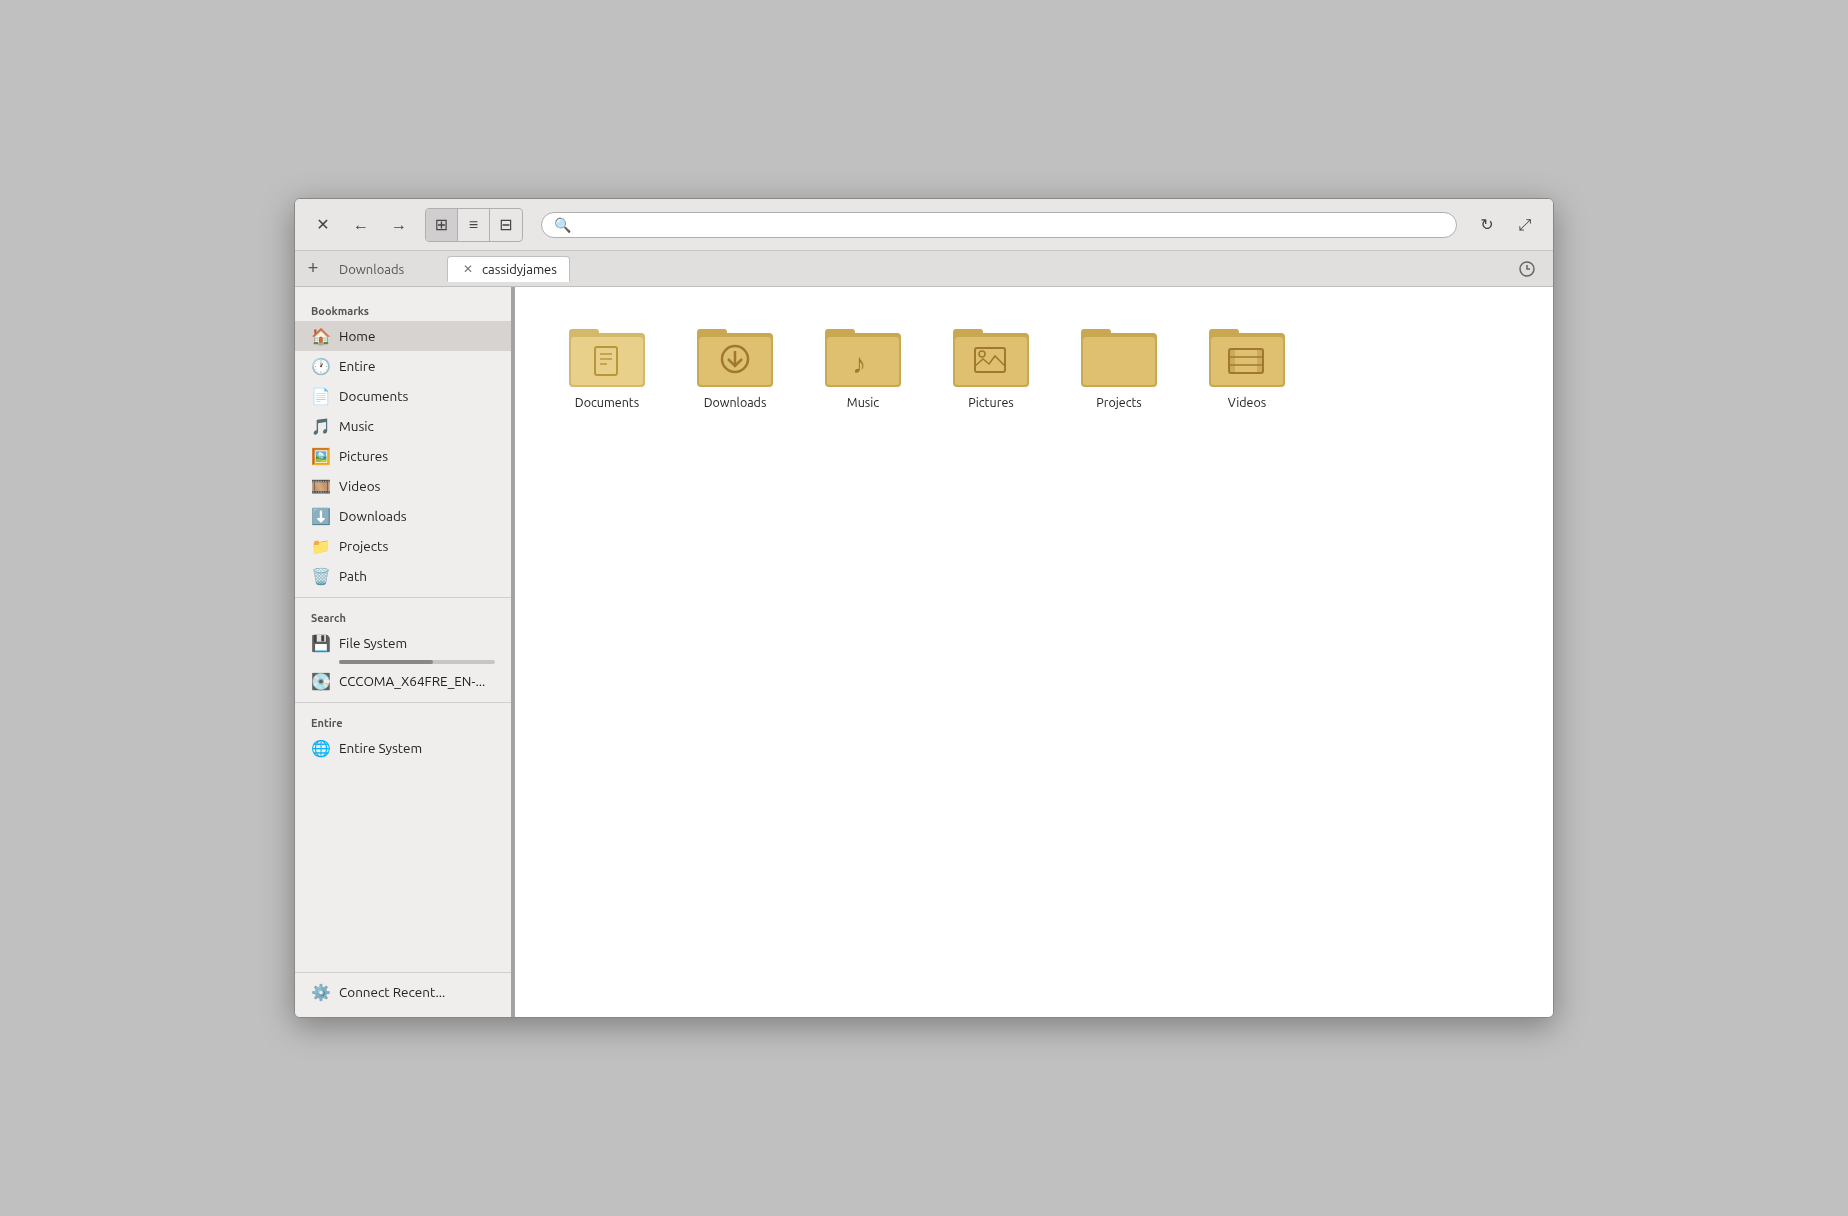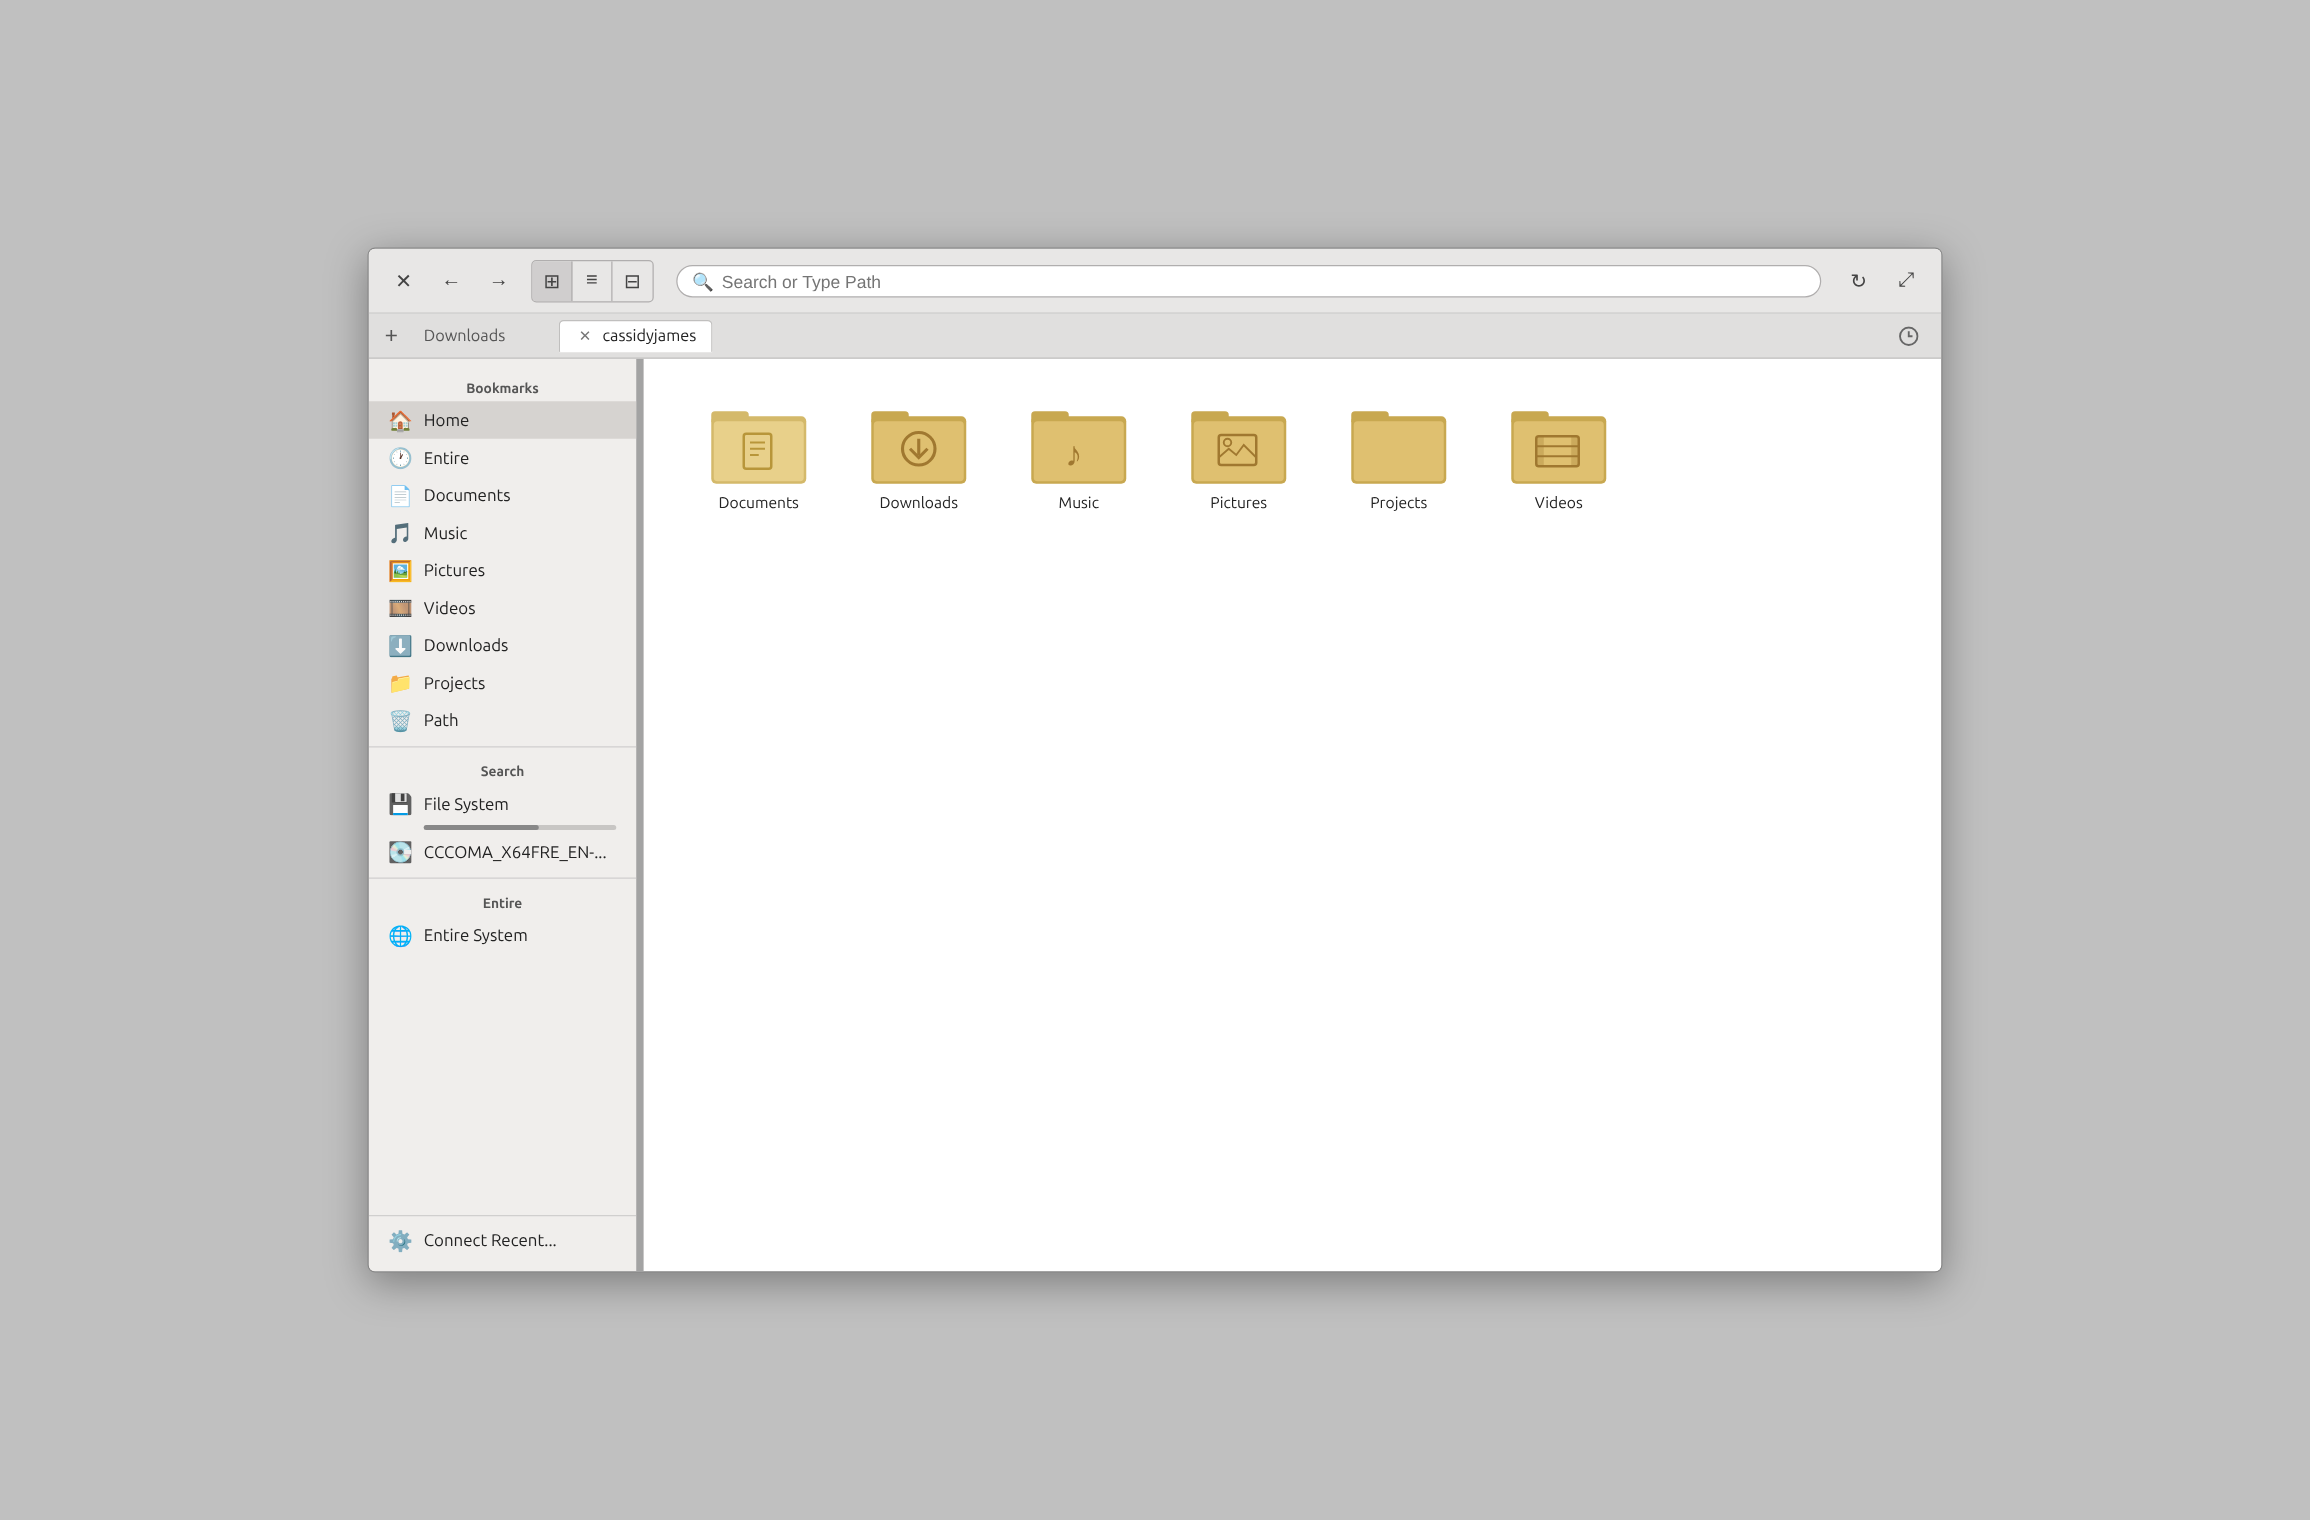--- a/index.html
+++ b/index.html
@@ -143,26 +143,25 @@
     .main-area {
       flex: 1;
       display: flex;
       overflow: hidden;
     }
     
     .sidebar {
       width: 220px;
       min-width: 220px;
       background: #f0eeec;
-      border-right: 6px solid #a3a3a3;
+      border-right: 4px solid #a3a3a3;
       overflow-y: auto;
       padding: 10px 0;
       display: flex;
       flex-direction: column;
-      text-align: center;
     }
     .sidebar-section-label {
       font-size: 11px;
       font-weight: bold;
       color: #555;
       padding: 8px 16px 4px 16px;
       text-transform: none;
     }
     .sidebar-item {
       display: flex;
@@ -252,21 +251,20 @@
     <button class="toolbar-btn">✕</button>
     <button class="toolbar-btn">←</button>
     <button class="toolbar-btn">→</button>
     <div class="view-btns">
       <button class="toolbar-btn active">⊞</button>
       <button class="toolbar-btn">≡</button>
       <button class="toolbar-btn">⊟</button>
     </div>
     <div class="search-bar">
       <span class="search-icon-svg">🔍</span>
-      <input type="text" placeholder="Search or Type Path" style="">
     </div>
     <button class="toolbar-btn">↻</button>
     <button class="toolbar-btn">⤢</button>
   </div>
 
   <div class="tabs-bar">
     <button class="tab-add-btn">+</button>
     <div class="tab inactive">
       <span>Downloads</span>
     </div>

